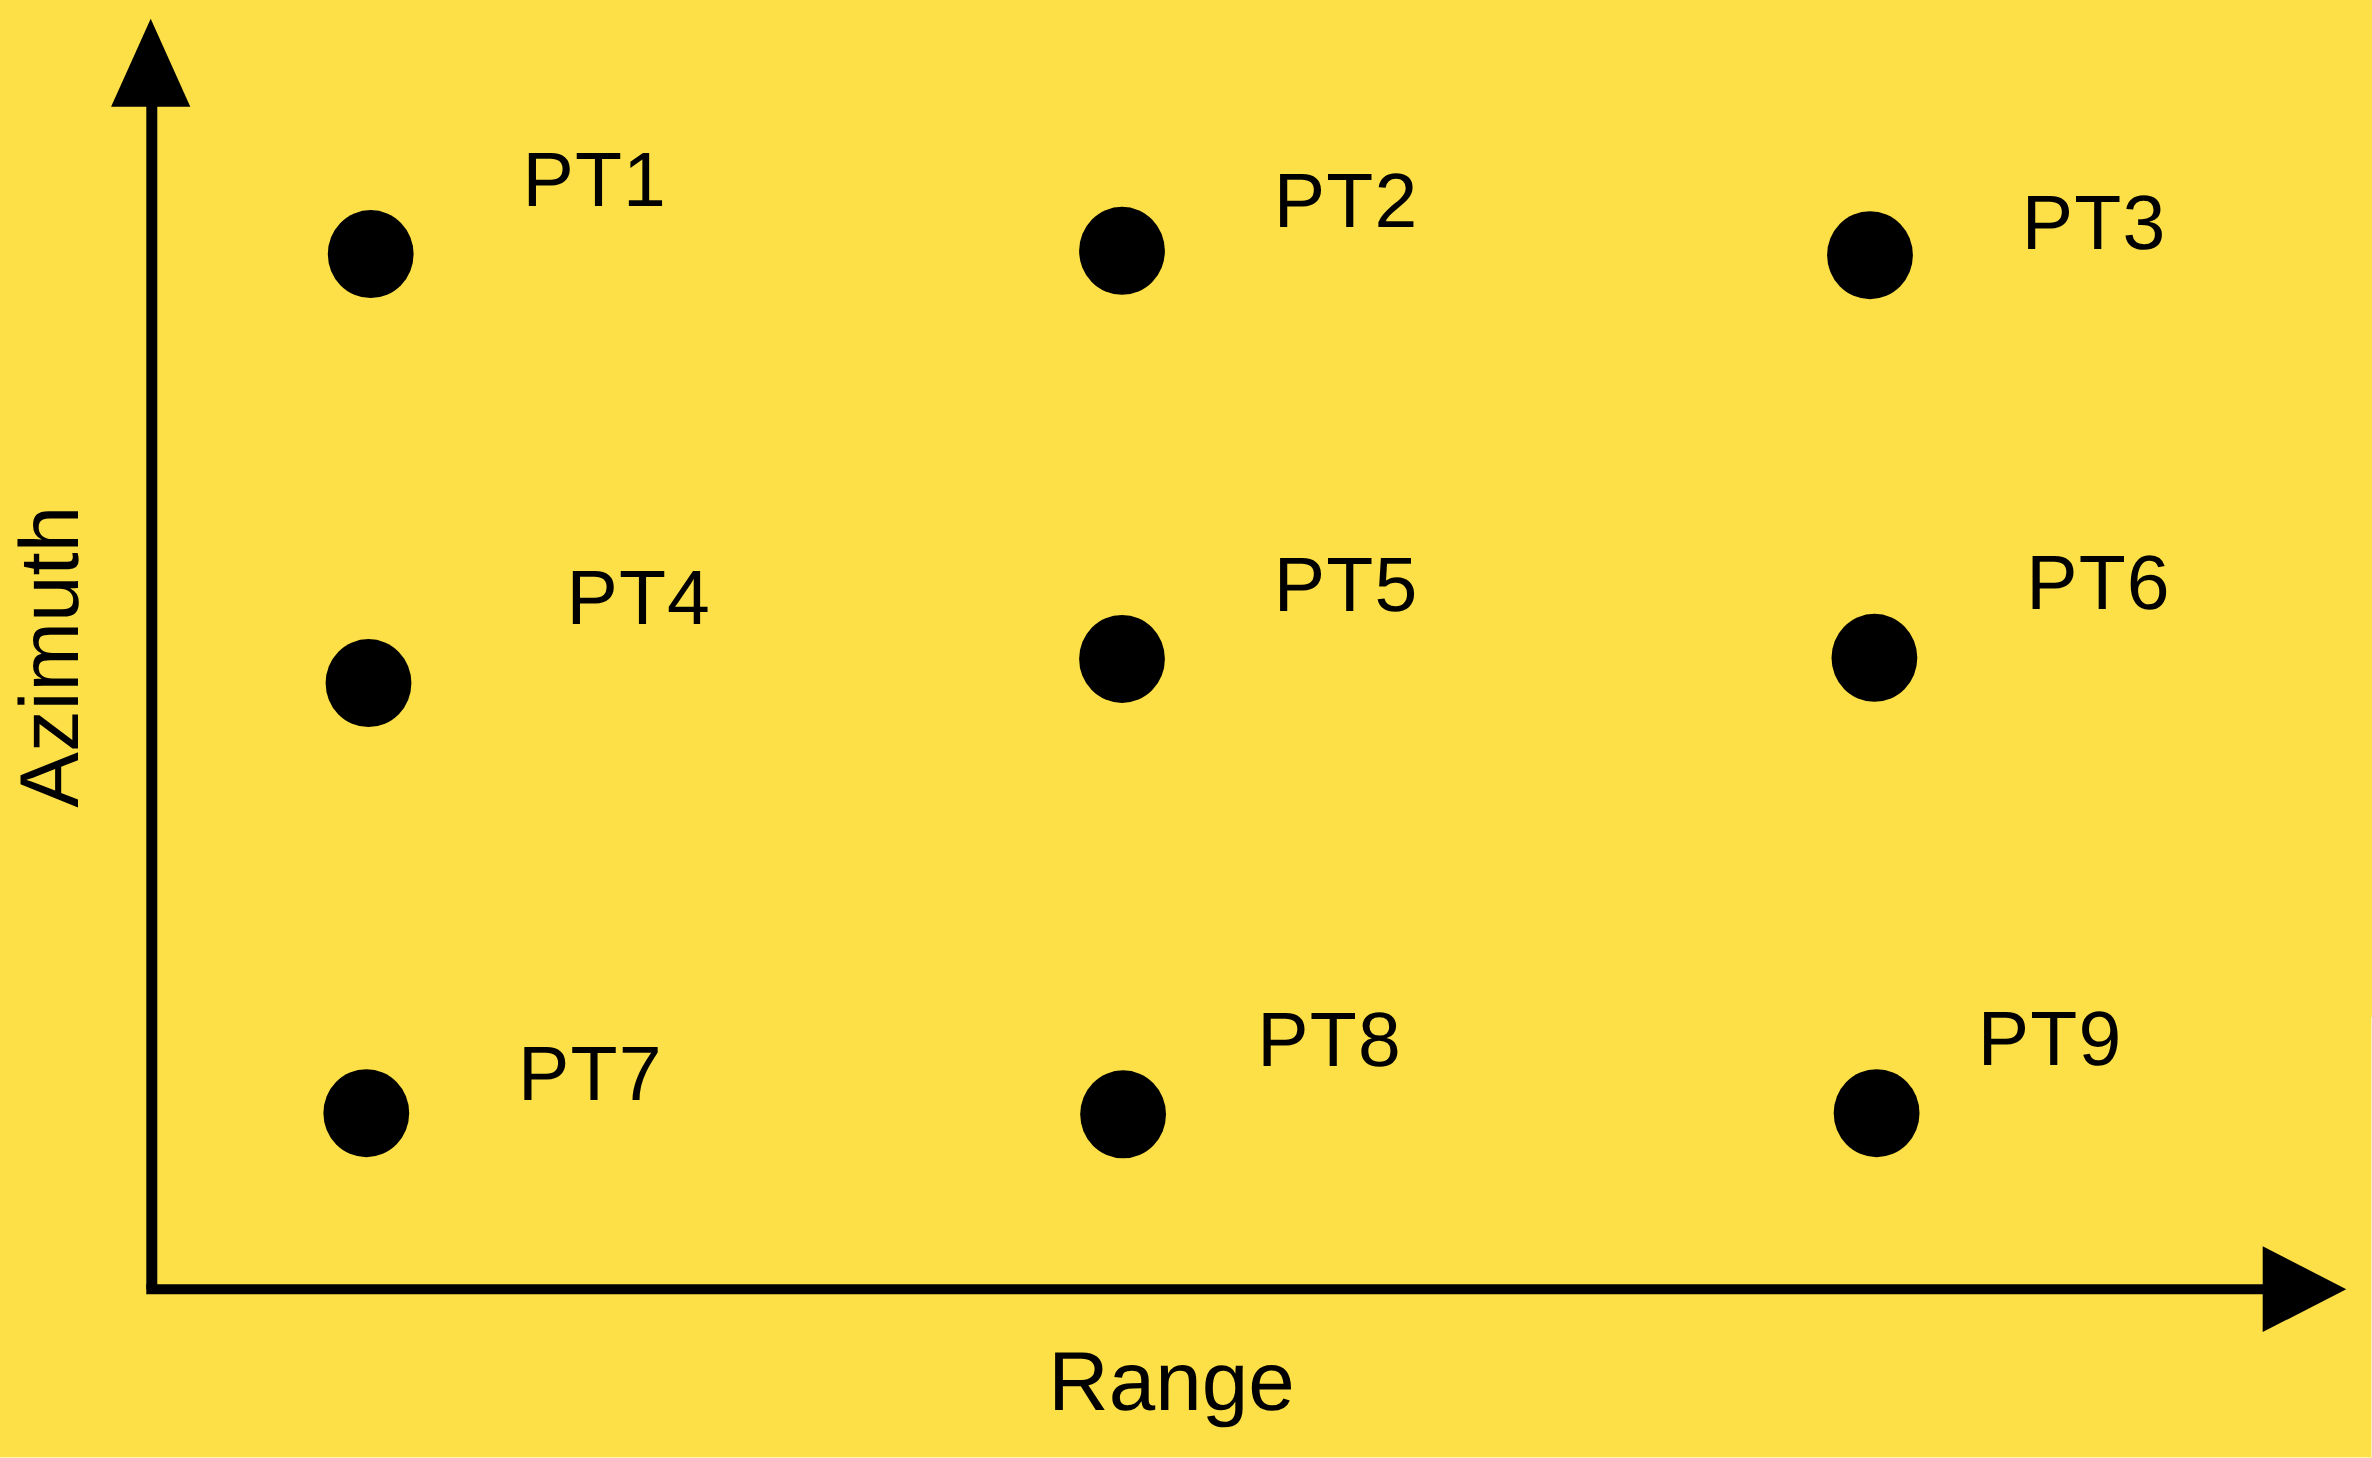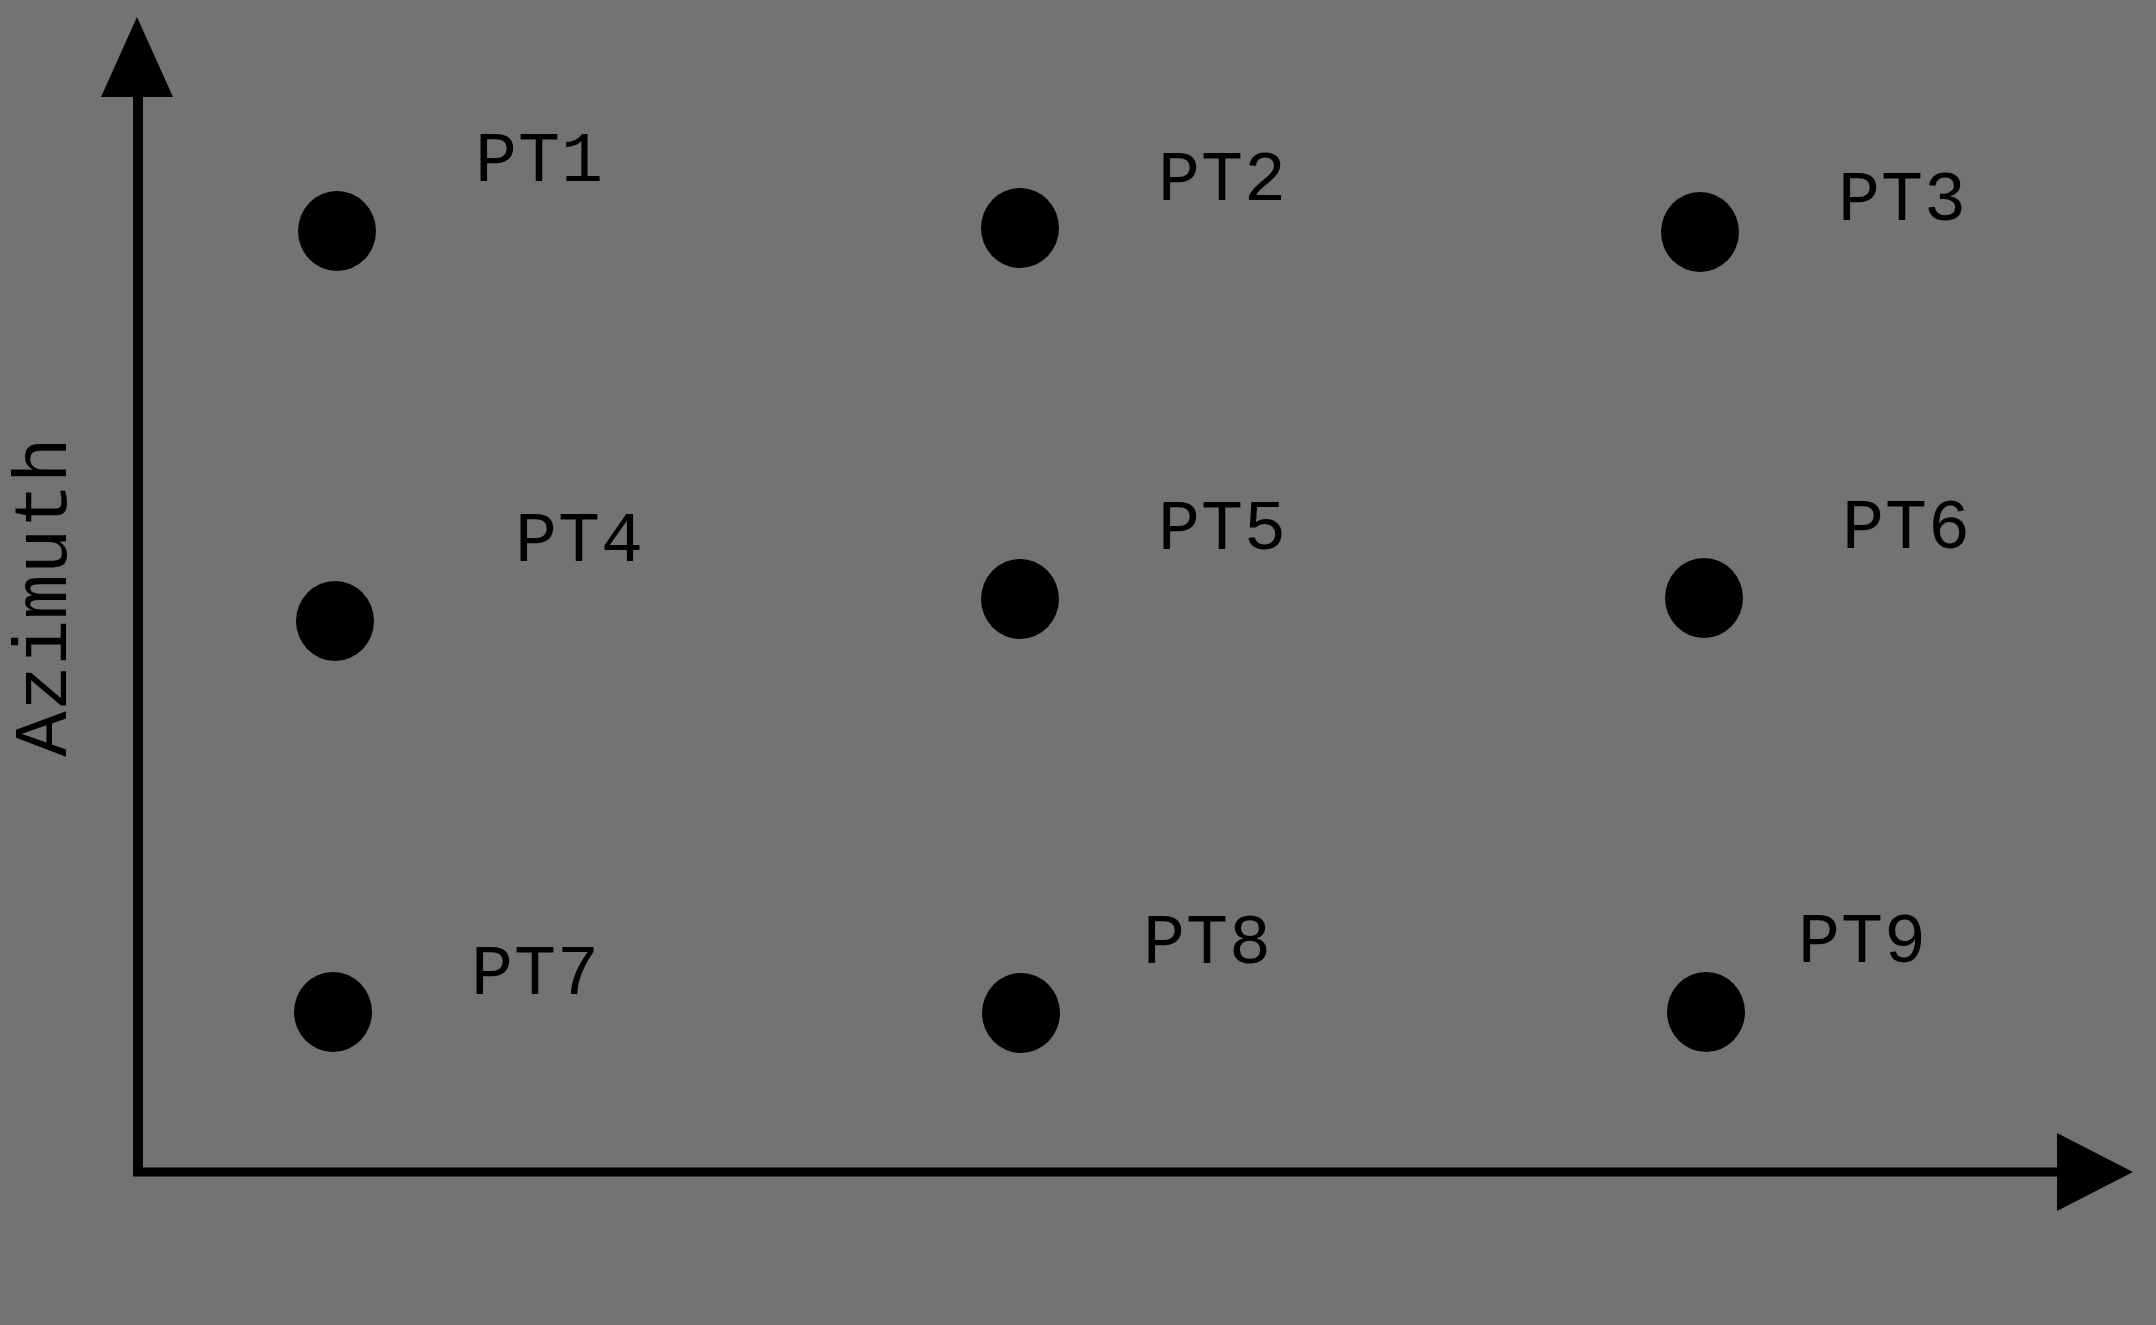--- a/index.html
+++ b/index.html
@@ -4,23 +4,23 @@
 <style>
   html, body {
     margin: 0;
     padding: 0;
     background: #ffffff;
   }
   #figure-canvas {
     position: relative;
     width: 2156px;
     height: 1325px;
-    background: #737373;
+    background: #fde047;
     overflow: hidden;
-    font-family: Liberation Mono, monospace;
+    font-family: Liberation Sans, sans-serif;
   }
   #axes-svg {
     position: absolute;
     left: 0;
     top: 0;
     width: 2156px;
     height: 1325px;
   }
   .dot {
     position: absolute;
@@ -84,14 +84,15 @@
       <div class="dot" style="left: 333px; top: 1012px;"></div>
       <div class="pt-label" style="left: 471px; top: 941px;">PT7</div>
       <div class="dot" style="left: 1021px; top: 1013px;"></div>
       <div class="pt-label" style="left: 1143px; top: 910px;">PT8</div>
       <div class="dot" style="left: 1706px; top: 1012px;"></div>
       <div class="pt-label" style="left: 1798px; top: 909px;">PT9</div>
     </div>
 
   <div id="y-axis-label" class="axis-label">Azimuth</div>
 
+  <div id="x-axis-label" class="axis-label">Range</div>
 
 </div>
 
 </body></html>

